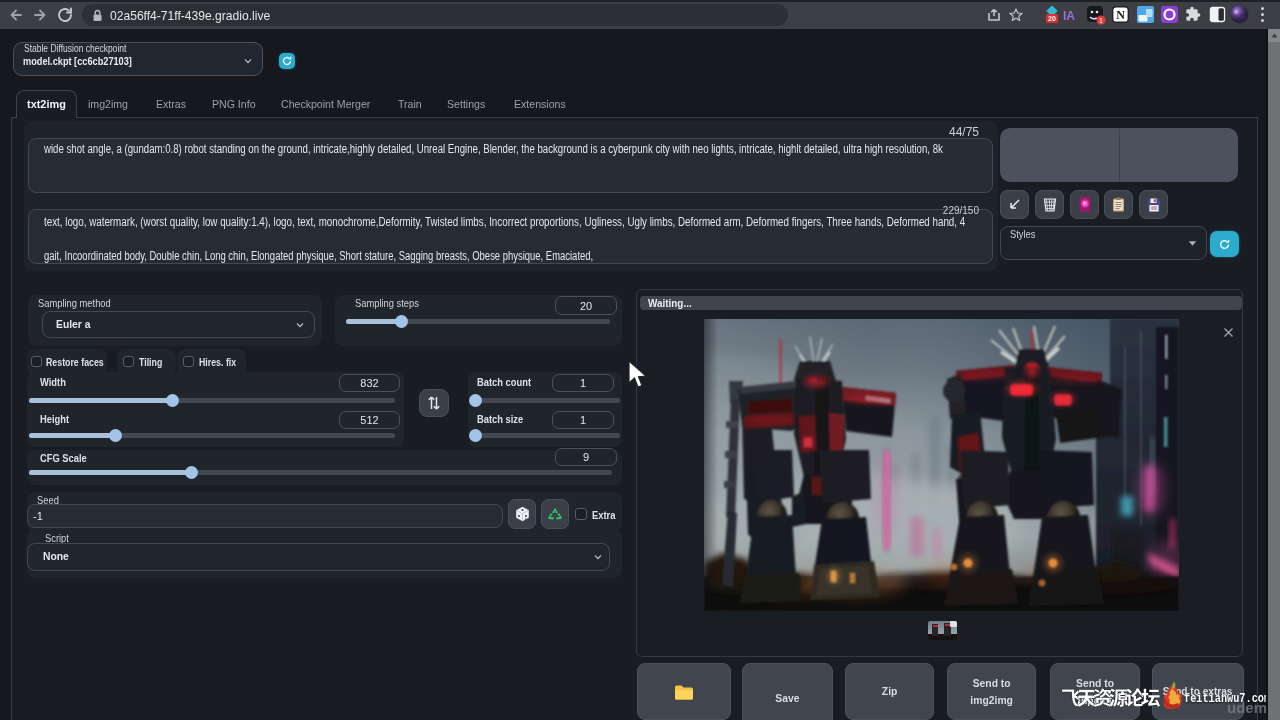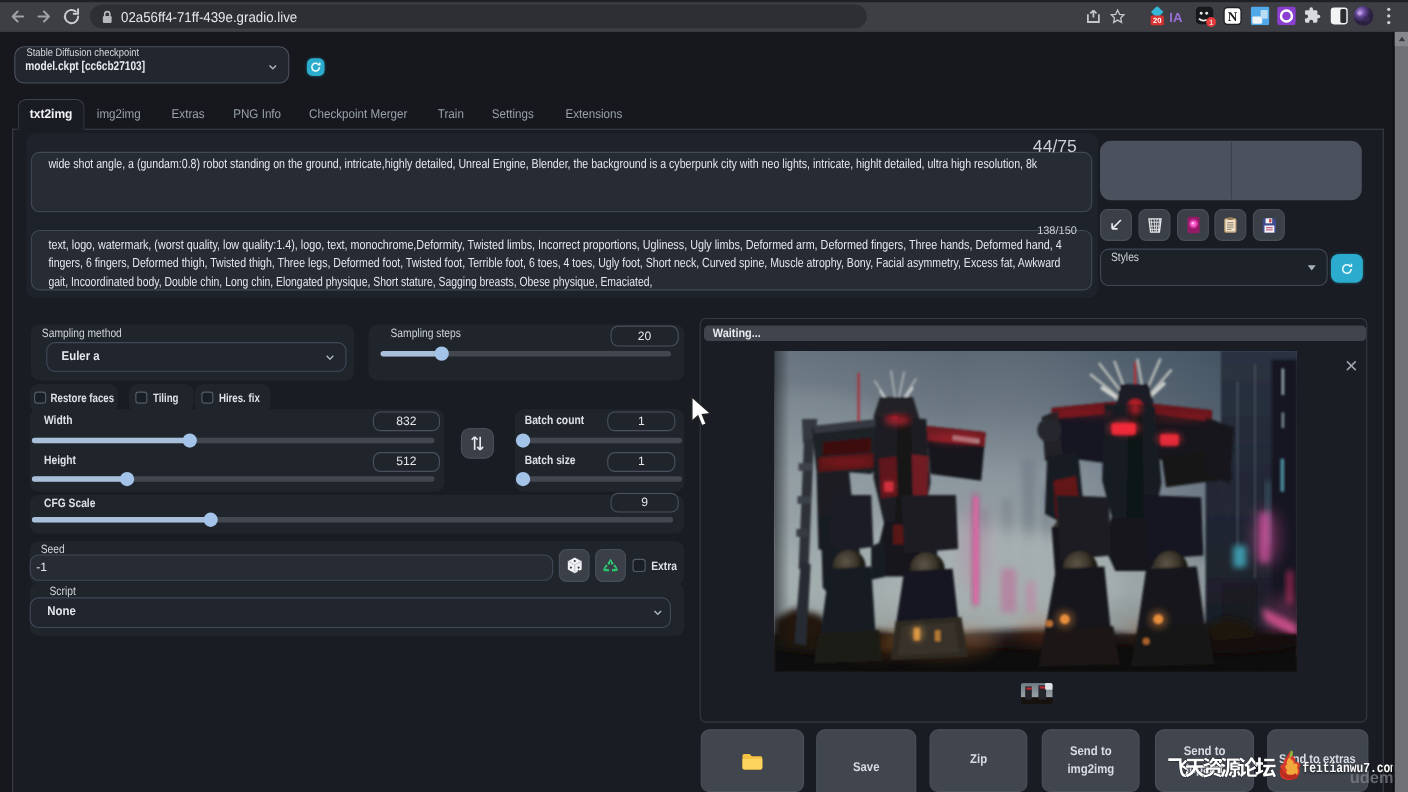--- a/index.html
+++ b/index.html
@@ -134,26 +134,25 @@
 <div class="abs" style="left:156px;top:98px;color:#98a1ac;font-size:11.5px;"><span class="sq" style="transform:scaleX(0.92);">Extras</span></div>
 <div class="abs" style="left:212px;top:98px;color:#98a1ac;font-size:11.5px;"><span class="sq" style="transform:scaleX(0.92);">PNG Info</span></div>
 <div class="abs" style="left:281px;top:98px;color:#98a1ac;font-size:11.5px;"><span class="sq" style="transform:scaleX(0.92);">Checkpoint Merger</span></div>
 <div class="abs" style="left:398px;top:98px;color:#98a1ac;font-size:11.5px;"><span class="sq" style="transform:scaleX(0.92);">Train</span></div>
 <div class="abs" style="left:447px;top:98px;color:#98a1ac;font-size:11.5px;"><span class="sq" style="transform:scaleX(0.92);">Settings</span></div>
 <div class="abs" style="left:514px;top:98px;color:#98a1ac;font-size:11.5px;"><span class="sq" style="transform:scaleX(0.92);">Extensions</span></div>
 
 
 <div class="abs" style="left:24px;top:121px;width:974px;height:150px;background:#1e222a;border-radius:8px;"></div>
 <div class="input" style="left:28px;top:138px;width:965px;height:55px;"></div>
-<div class="abs" style="left:899px;top:125px;width:80px;height:11px;color:#ccd0d6;font-size:16px;text-align:right;">44/75</div>
+<div class="abs" style="left:899px;top:125px;width:80px;height:11px;color:#ccd0d6;font-size:12px;text-align:right;">44/75</div>
 <div class="abs" style="left:44px;top:142px;height:15px;line-height:15px;color:#e3e7ed;font-size:12px;"><span class="sq" id="p1" style="transform:scaleX(0.804);">wide shot angle, a (gundam:0.8) robot standing on the ground, intricate,highly detailed, Unreal Engine, Blender, the background is a cyberpunk city with neo lights, intricate, highlt detailed, ultra high resolution, 8k</span></div>
 <div class="input" style="left:28px;top:209px;width:965px;height:55px;"></div>
-<div class="abs" style="left:899px;top:205px;width:80px;height:11px;color:#ccd0d6;font-size:10px;text-align:right;">138/150</div>
+<div class="abs" style="left:899px;top:205px;width:80px;height:11px;color:#ccd0d6;font-size:10px;text-align:right;">229/150</div>
 <div class="abs" style="left:44px;top:214px;height:17px;line-height:17px;color:#e3e7ed;font-size:12px;"><span class="sq" id="n1" style="transform:scaleX(0.816);">text, logo, watermark, (worst quality, low quality:1.4), logo, text, monochrome,Deformity, Twisted limbs, Incorrect proportions, Ugliness, Ugly limbs, Deformed arm, Deformed fingers, Three hands, Deformed hand, 4</span></div>
-<div class="abs" style="left:44px;top:231px;height:17px;line-height:17px;color:#e3e7ed;font-size:12px;"><span class="sq" id="n2" style="transform:scaleX(0.80);">fingers, 6 fingers, Deformed thigh, Twisted thigh, Three legs, Deformed foot, Twisted foot, Terrible foot, 6 toes, 4 toes, Ugly foot, Short neck, Curved spine, Muscle atrophy, Bony, Facial asymmetry, Excess fat, Awkward</span></div>
 <div class="abs" style="left:44px;top:248px;height:17px;line-height:17px;color:#e3e7ed;font-size:12px;"><span class="sq" id="n3" style="transform:scaleX(0.788);">gait, Incoordinated body, Double chin, Long chin, Elongated physique, Short stature, Sagging breasts, Obese physique, Emaciated,</span></div>
 
 
 <div class="abs" style="left:1000px;top:128px;width:238px;height:54px;background:#4b515d;border-radius:10px;"></div>
 <div class="abs" style="left:1119px;top:129px;width:1px;height:52px;background:#3a404c;"></div>
 
 <div class="iconbtn" style="left:1000px;top:190px;">
   <svg width="13" height="13" viewBox="0 0 13 13">
         <path d="M11 2 L3 10 M3 10 v-5 M3 10 h5" stroke="#e8eaee" stroke-width="1.5" fill="none"></path>
       </svg>

